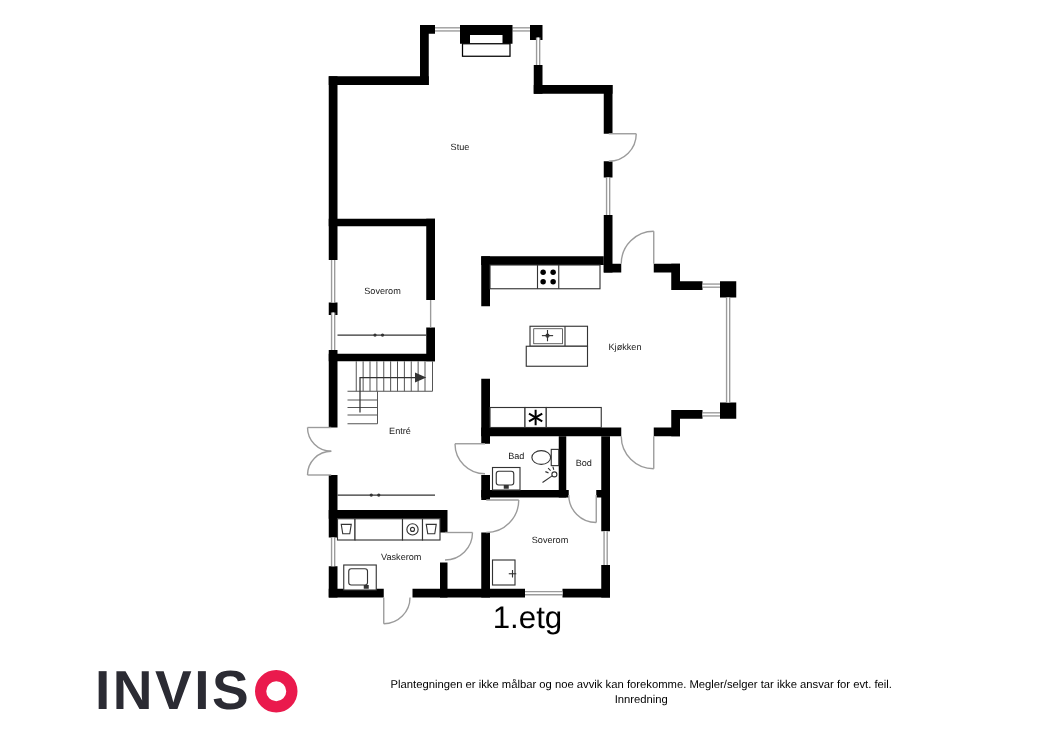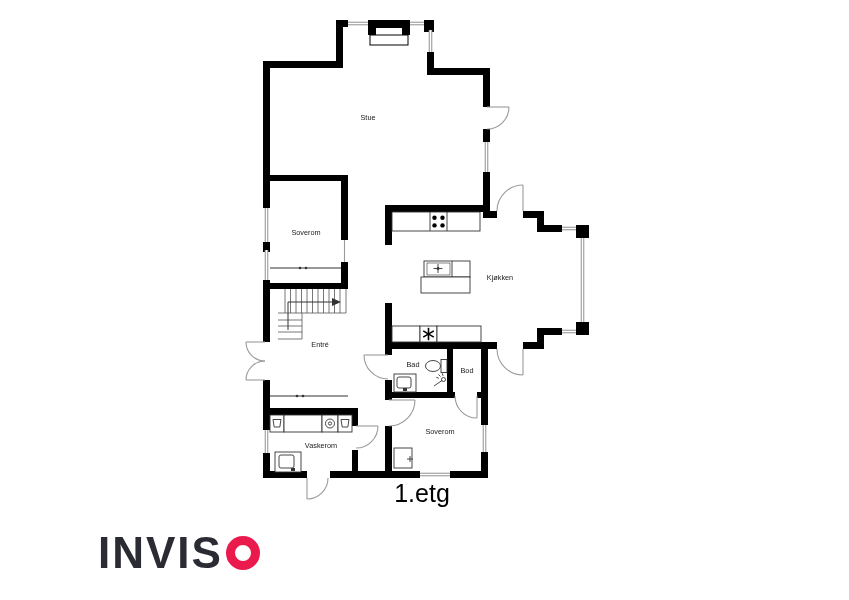--- a/index.html
+++ b/index.html
@@ -2,21 +2,21 @@
 <html><head>
 <meta charset="utf-8">
 <style>
   html,body{margin:0;padding:0;background:#fff;}
   #page{position:relative;width:849px;height:600px;background:#fff;overflow:hidden;
         font-family:"Liberation Sans",sans-serif;border-radius:23px;}
   #plan-svg{position:absolute;left:0;top:0;}
   .room-label{fill:#1a1a1a;font-size:7.3px;font-family:"Liberation Sans",sans-serif;}
   .floor-label{fill:#000;font-size:25px;font-family:"Liberation Sans",sans-serif;}
   .footer-logo{position:absolute;left:76px;top:533px;display:flex;align-items:center;}
-  .logo-text{font-size:44px;font-weight:800;letter-spacing:2px;color:#2b2b33;line-height:40px;margin-left:22px;}
+  .logo-text{font-size:44px;font-weight:800;letter-spacing:2px;color:#2b2b33;line-height:40px;}
   .logo-o{display:inline-block;width:16px;height:16px;border:9px solid #ea1a4d;border-radius:50%;margin-left:3px;}
   .disclaimer{position:absolute;left:298px;top:542px;width:430px;text-align:center;
               font-size:9px;line-height:11.5px;color:#000;}
 </style>
 </head>
 <body>
 
 <div id="page">
 
 <svg id="plan-svg" width="849" height="600" viewBox="0 0 849 600" xmlns="http://www.w3.org/2000/svg">
@@ -262,15 +262,16 @@
 
   <text class="floor-label" x="422" y="502" text-anchor="middle">1.etg</text>
 </svg>
 
 <div class="footer-logo">
   <span class="logo-text">INVIS</span>
   <span class="logo-o" aria-label="O"></span>
 </div>
 
 <div class="disclaimer">
+  <div>Plantegningen er ikke målbar og noe avvik kan forekomme. Megler/selger tar ikke ansvar for evt. feil. Innredning</div>
 </div>
 
 </div>
 
 </body></html>

